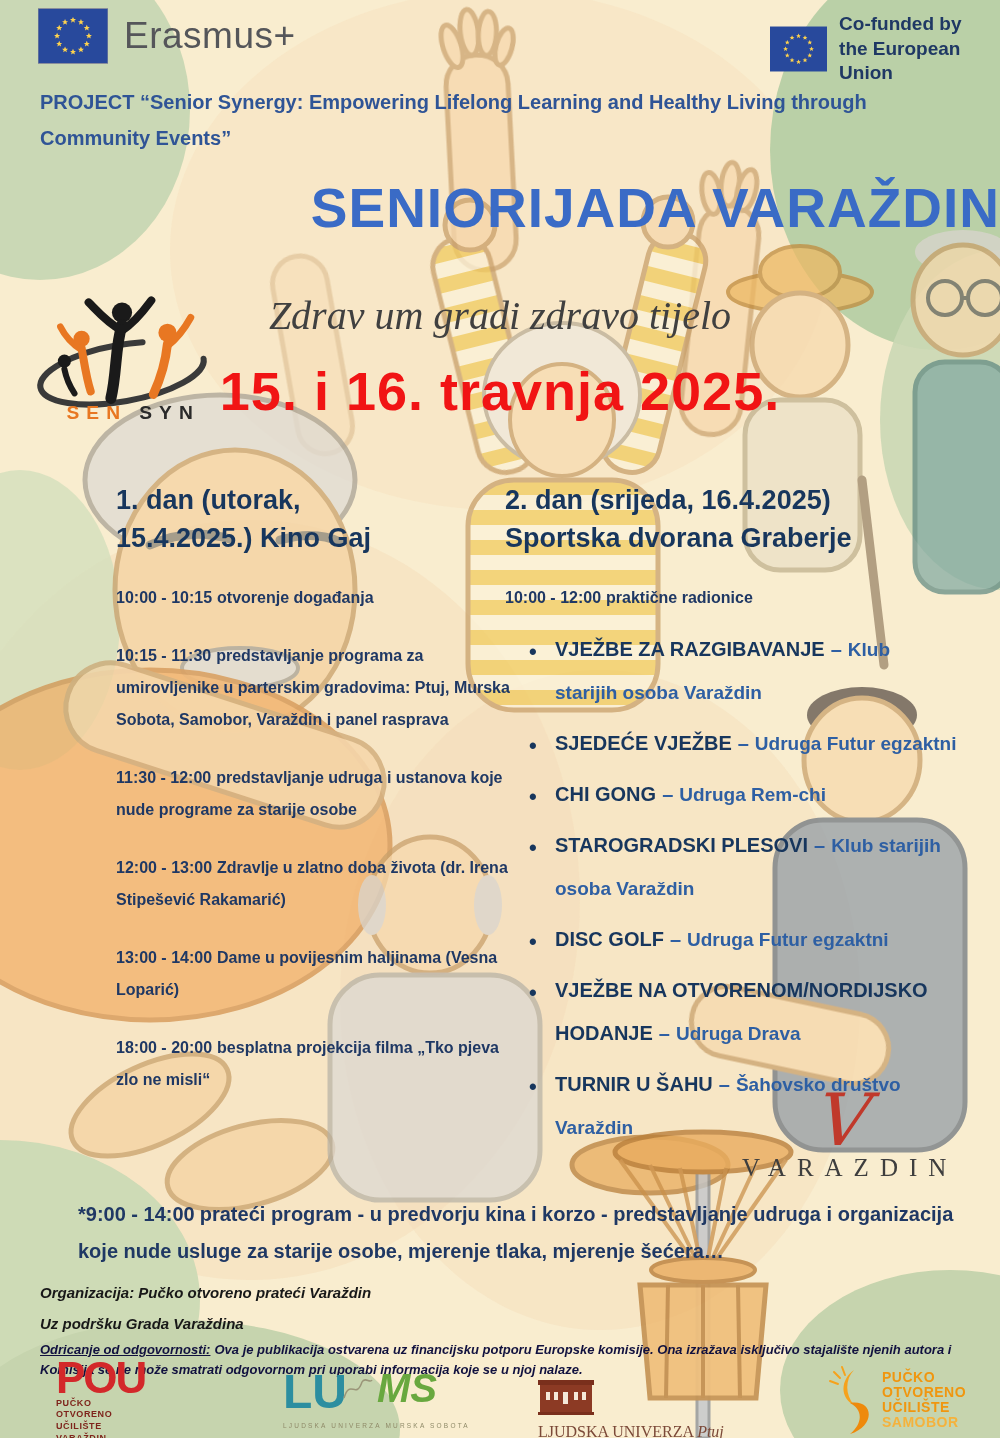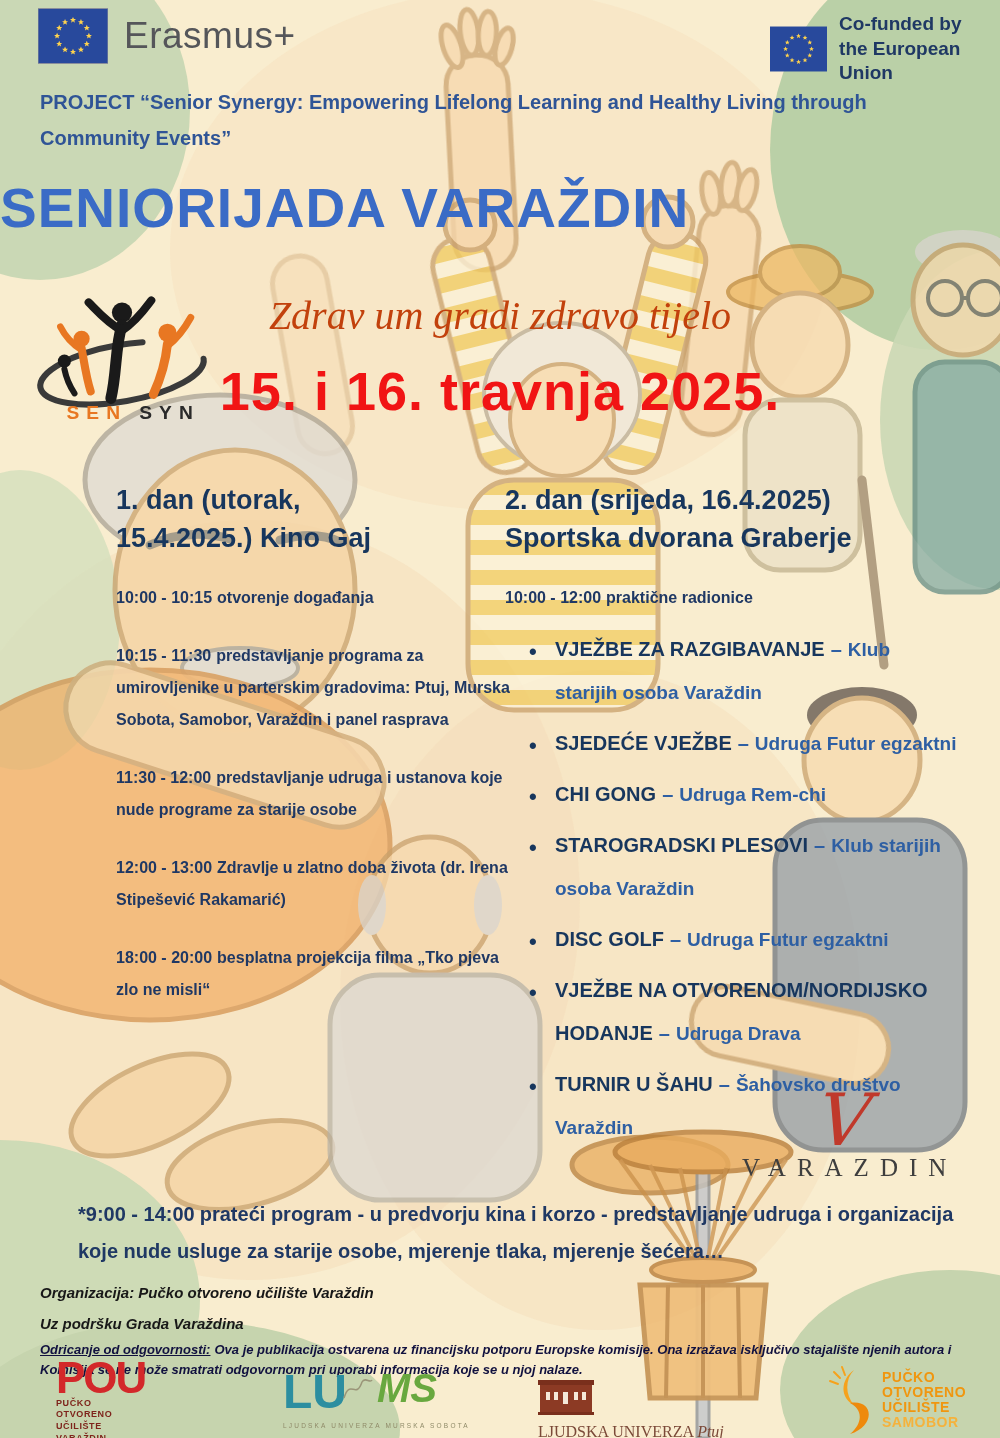--- a/index.html
+++ b/index.html
@@ -10,22 +10,22 @@
   .bg{position:absolute;inset:0;z-index:0;}
   .layer{position:absolute;z-index:2;}
 
   
   .erasmus{left:38px;top:8px;display:flex;align-items:center;}
   .erasmus .label{margin-left:16px;font-size:37px;color:#55565A;font-weight:500;letter-spacing:0.5px;}
   .cofunded{left:742px;top:12px;display:flex;align-items:center;margin-left:28px;}
   .cofunded .txt{margin-left:12px;font-size:19px;line-height:1.3;color:#1F3864;font-weight:600;}
   .project{left:40px;top:84px;width:900px;font-size:20px;font-weight:600;color:#2F5496;line-height:1.8;}
 
-  .title{left:0;right:0;top:176px;text-align:left;font-size:55px;font-weight:800;color:#3A6BC6;letter-spacing:1px;}
-  .subtitle{left:0;right:0;top:292px;text-align:center;font-family:"Liberation Serif",serif;font-style:italic;font-size:40px;color:#c2410c;}
+  .title{left:0;right:0;top:176px;text-align:right;font-size:55px;font-weight:800;color:#3A6BC6;letter-spacing:1px;}
+  .subtitle{left:0;right:0;top:292px;text-align:center;font-family:"Liberation Serif",serif;font-style:italic;font-size:40px;color:#404040;}
   .datebig{left:0;right:0;top:360px;text-align:center;font-size:54px;font-weight:800;color:#F11414;letter-spacing:1px;}
 
   .sensyn{left:26px;top:292px;}
 
   
   .col{line-height:2.0;}
   .col-left{left:78px;top:482px;width:398px;margin-left:38px;}
   .col-right{left:505px;top:482px;width:452px;}
   .col-heading{font-size:27px;font-weight:800;color:#17365D;line-height:1.4;margin:0 0 24px 0;}
   .col-heading span{display:block;}
@@ -243,20 +243,21 @@
     <div>
 
         <p class="sched"><strong>10:00 - 10:15</strong><span>otvorenje događanja</span></p>
 
         <p class="sched"><strong>10:15 - 11:30</strong><span>predstavljanje programa za umirovljenike u parterskim gradovima: Ptuj, Murska Sobota, Samobor, Varaždin i panel rasprava</span></p>
 
         <p class="sched"><strong>11:30 - 12:00</strong><span>predstavljanje udruga i ustanova koje nude programe za starije osobe</span></p>
 
         <p class="sched"><strong>12:00 - 13:00</strong><span>Zdravlje u zlatno doba života   (dr. Irena Stipešević Rakamarić)</span></p>
 
+        <p class="sched"><strong>13:00 - 14:00</strong><span>Dame u povijesnim haljinama (Vesna Loparić)</span></p>
 
         <p class="sched"><strong>18:00 - 20:00</strong><span>besplatna projekcija filma „Tko pjeva zlo ne misli“</span></p>
       </div>
   </div>
 
   <div class="layer col col-right">
     <h2 class="col-heading">
       <span>2. dan (srijeda, 16.4.2025)</span>
       <span>Sportska dvorana Graberje</span>
     </h2>
@@ -281,21 +282,21 @@
 
   <div class="layer varazdin">
     <div class="v-script">V</div>
     <div class="v-word">VARAZDIN</div>
   </div>
 
   <div class="layer footnote">
     <strong>*9:00 - 14:00</strong><span>prateći program - u predvorju kina i korzo  - predstavljanje udruga i organizacija koje nude usluge za starije osobe, mjerenje tlaka, mjerenje šećera…</span>
   </div>
 
-  <div class="layer orgline">Organizacija: Pučko otvoreno učilište Varaždin</div>
+  <div class="layer orgline">Organizacija: Pučko otvoreno prateći Varaždin</div>
   <div class="layer supline">Uz podršku Grada Varaždina</div>
 
   <div class="layer disclaimer">
     <span class="dlabel">Odricanje od odgovornosti:</span><span>Ova je publikacija ostvarena uz financijsku potporu Europske komisije. Ona izražava isključivo stajalište njenih autora i Komisija se ne može smatrati odgovornom pri uporabi informacija koje se u njoj nalaze.</span>
   </div>
 
   <div class="layer pou">
     <div class="pou-abbr">POU</div>
     <div class="pou-lines">
 

